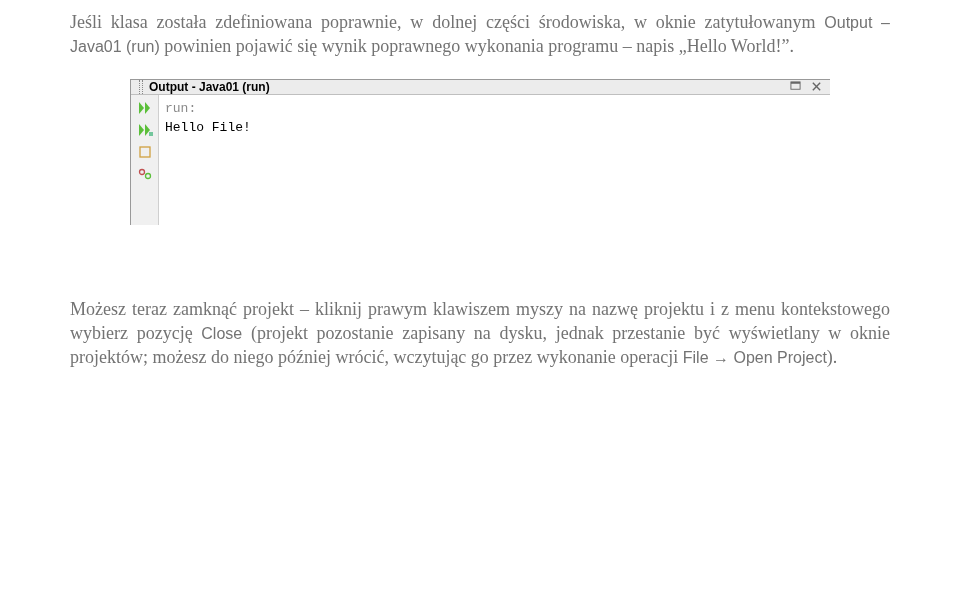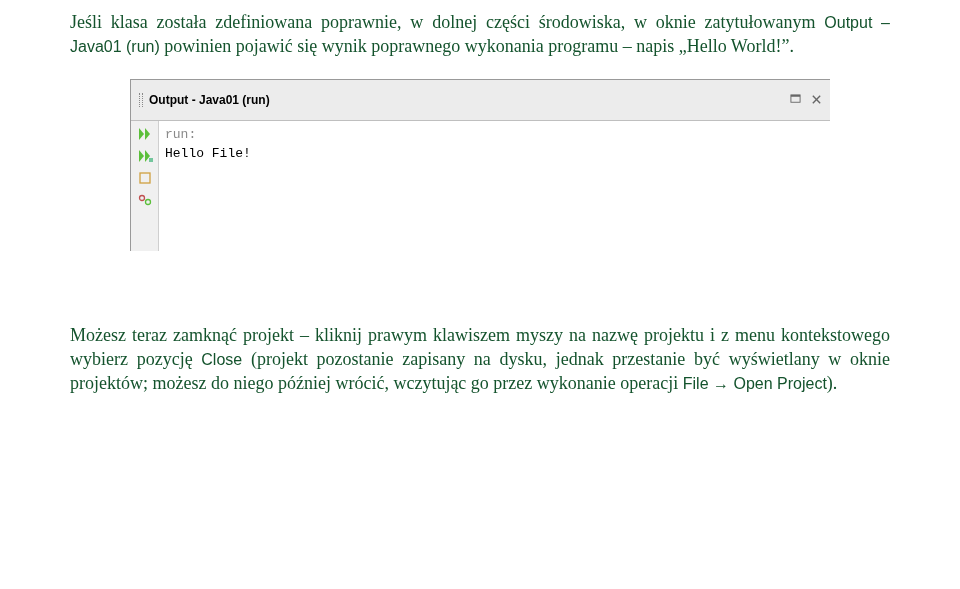--- a/index.html
+++ b/index.html
@@ -11,41 +11,41 @@
       width: 960px;
       height: 589px;
       background: #ffffff;
       font-family: "Times New Roman", Times, serif;
       padding: 10px 70px 20px 70px;
     }
     .paragraph {
       font-size: 18px;
       line-height: 1.35;
       text-align: justify;
-      color: #14532d;
+      color: #737373;
       margin-bottom: 20px;
     }
     .mono {
       font-family: Verdana, Arial, sans-serif;
       font-size: 16px;
     }
     .output-panel-container {
       margin: 10px 0 10px 60px;
       width: 700px;
     }
     .output-panel {
       background: #ffffff;
       border: 1px solid #999;
       border-right: none;
       border-bottom: none;
     }
     .panel-titlebar {
       background: #ececec;
       border-bottom: 1px solid #bfbfbf;
-      padding: 13px 8px;
+      padding: 0 8px;
       display: flex;
       align-items: center;
       justify-content: space-between;
       font-family: "Segoe UI", Arial, sans-serif;
       font-size: 12px;
     }
     .panel-title-left {
       display: flex;
       align-items: center;
       gap: 6px;

